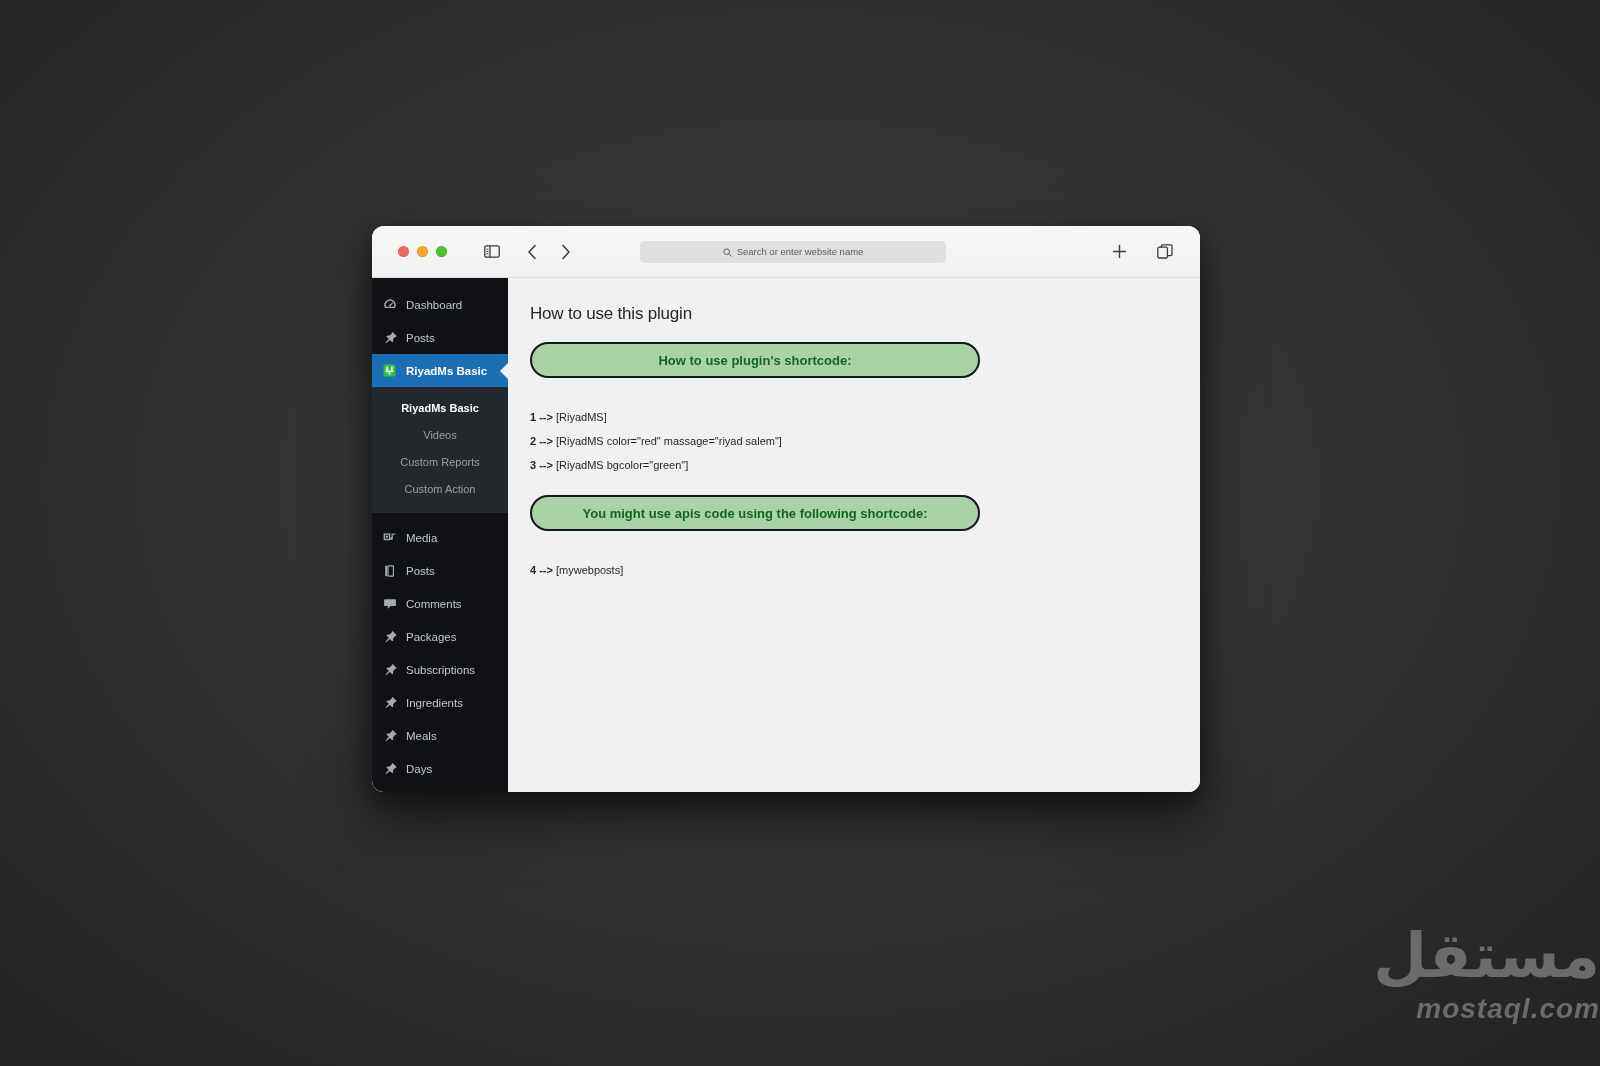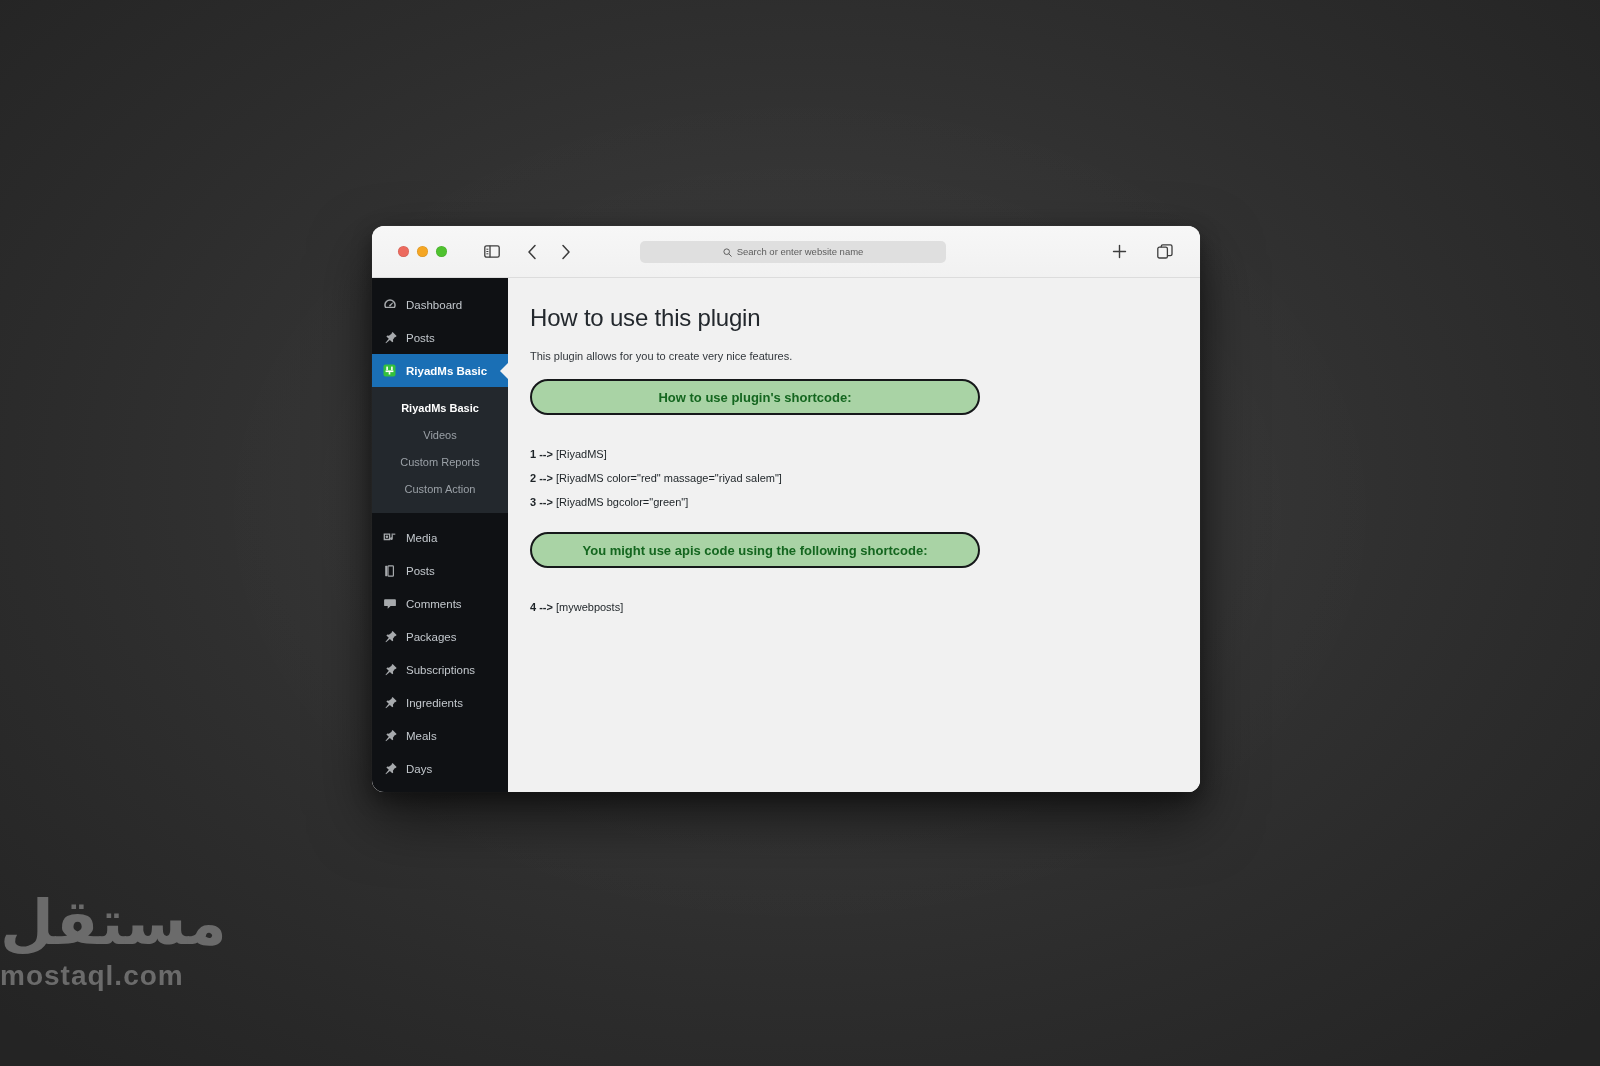--- a/index.html
+++ b/index.html
@@ -24,40 +24,41 @@
     position: absolute;
     inset: 0;
     background: radial-gradient(ellipse 980px 700px at 50% 48%, rgba(255,255,255,0.035) 0%, rgba(0,0,0,0) 62%);
     pointer-events: none;
   }
 
   
   .watermark {
     position: absolute;
     left: 0; right: 0;
-    top: 892px;
-    text-align: left;
+    top: 925px;
+    text-align: right;
     user-select: none;
   }
   .wm-arabic {
     font-family: "DejaVu Sans", sans-serif;
     font-size: 62px;
     font-weight: 700;
     color: #6b6b6b;
     letter-spacing: 2px;
     line-height: 1;
     direction: rtl;
   }
   .wm-latin {
     font-family: "Liberation Sans", sans-serif;
     font-size: 28px;
     font-weight: 700;
     color: #6b6b6b;
     letter-spacing: 1px;
     margin-top: 6px;
+    font-style: italic;
   }
 
   
   .browser {
     position: absolute;
     left: 372px;
     top: 226px;
     width: 828px;
     height: 566px;
     border-radius: 12px;
@@ -192,21 +193,21 @@
 
   
   .content {
     flex: 1;
     background: #f1f1f1;
     padding: 26px 30px 0 22px;
     overflow: hidden;
   }
 
   .page-title {
-    font-size: 24px;
+    font-size: 17px;
     font-weight: 400;
     color: #23282d;
     letter-spacing: -0.2px;
     margin-bottom: 18px;
   }
   .page-intro {
     font-size: 11px;
     color: #32373c;
     margin-bottom: 17px;
   }
@@ -435,21 +436,20 @@
         </span>
         <span>Days</span>
       </div>
 
     </nav>
 
     <main class="content">
 
       <h1 class="page-title">How to use this plugin</h1>
 
-      <p class="page-intro">This plugin allows for you to create very nice features.</p>
 
       <div class="banner">How to use plugin's shortcode:</div>
 
       <div class="code-list">
         <div class="code-line">
           <span class="num">1 --&gt; </span><span>[RiyadMS]</span>
         </div>
         <div class="code-line">
           <span class="num">2 --&gt; </span><span>[RiyadMS color="red" massage="riyad salem"]</span>
         </div>

